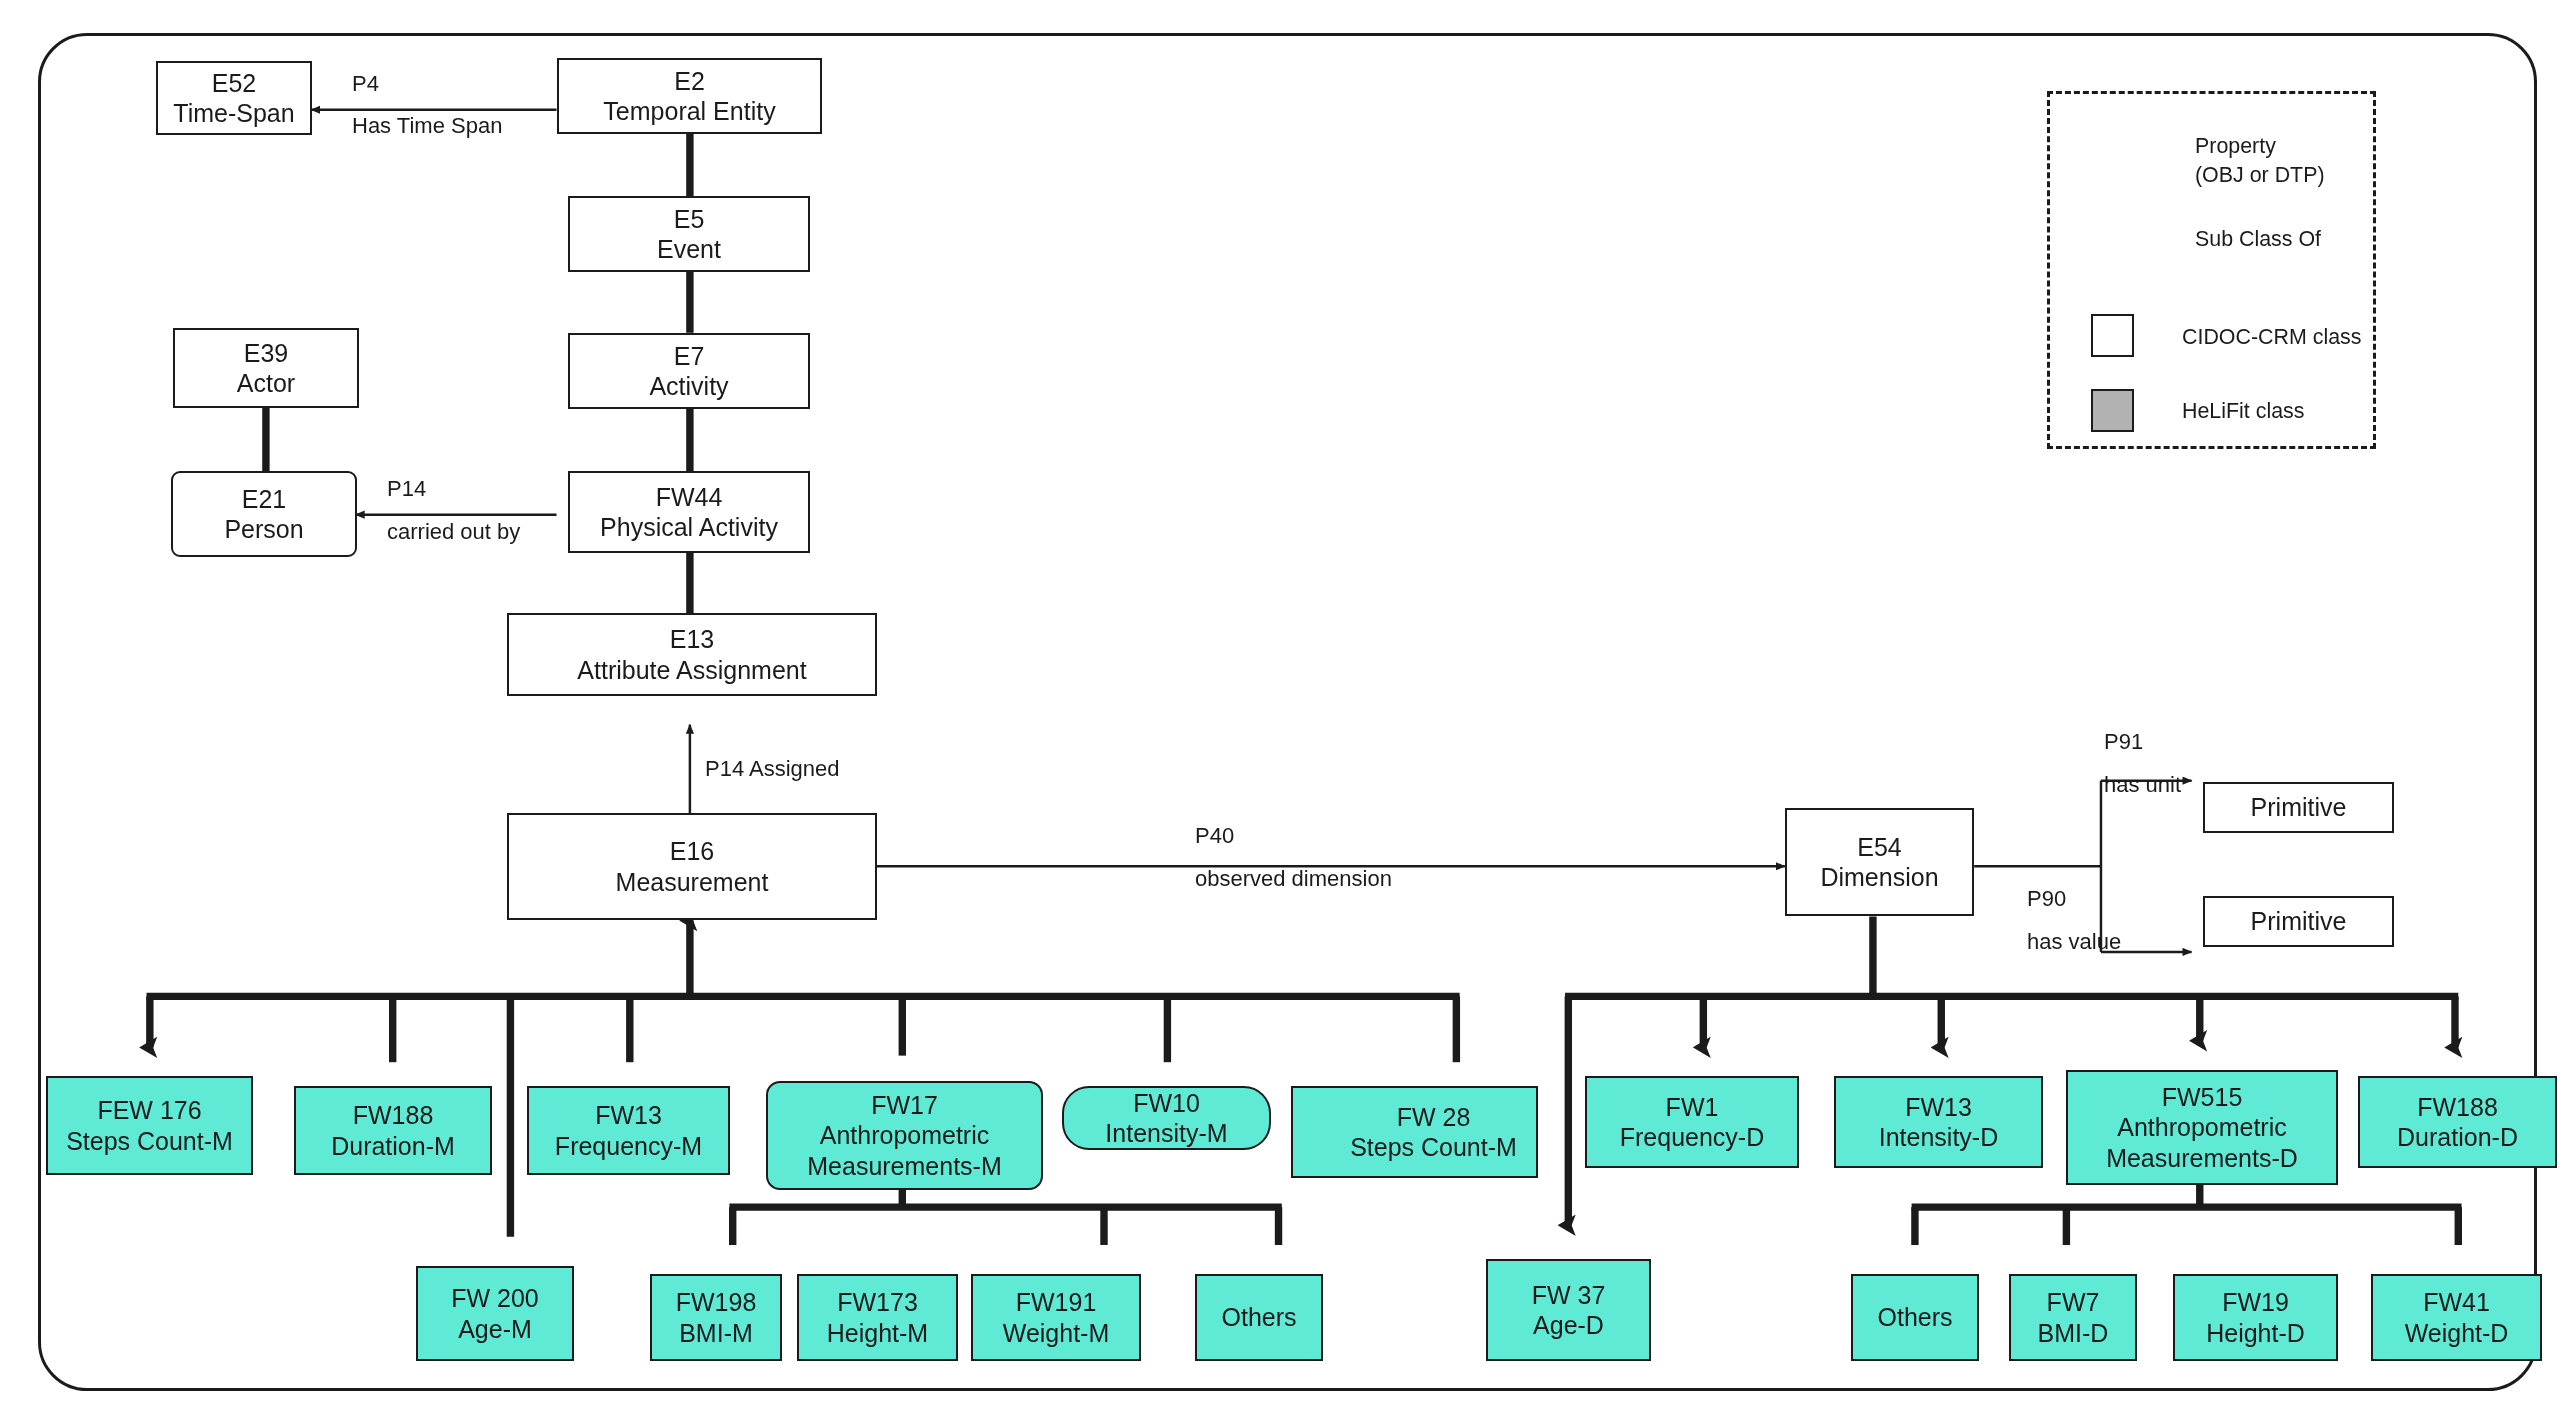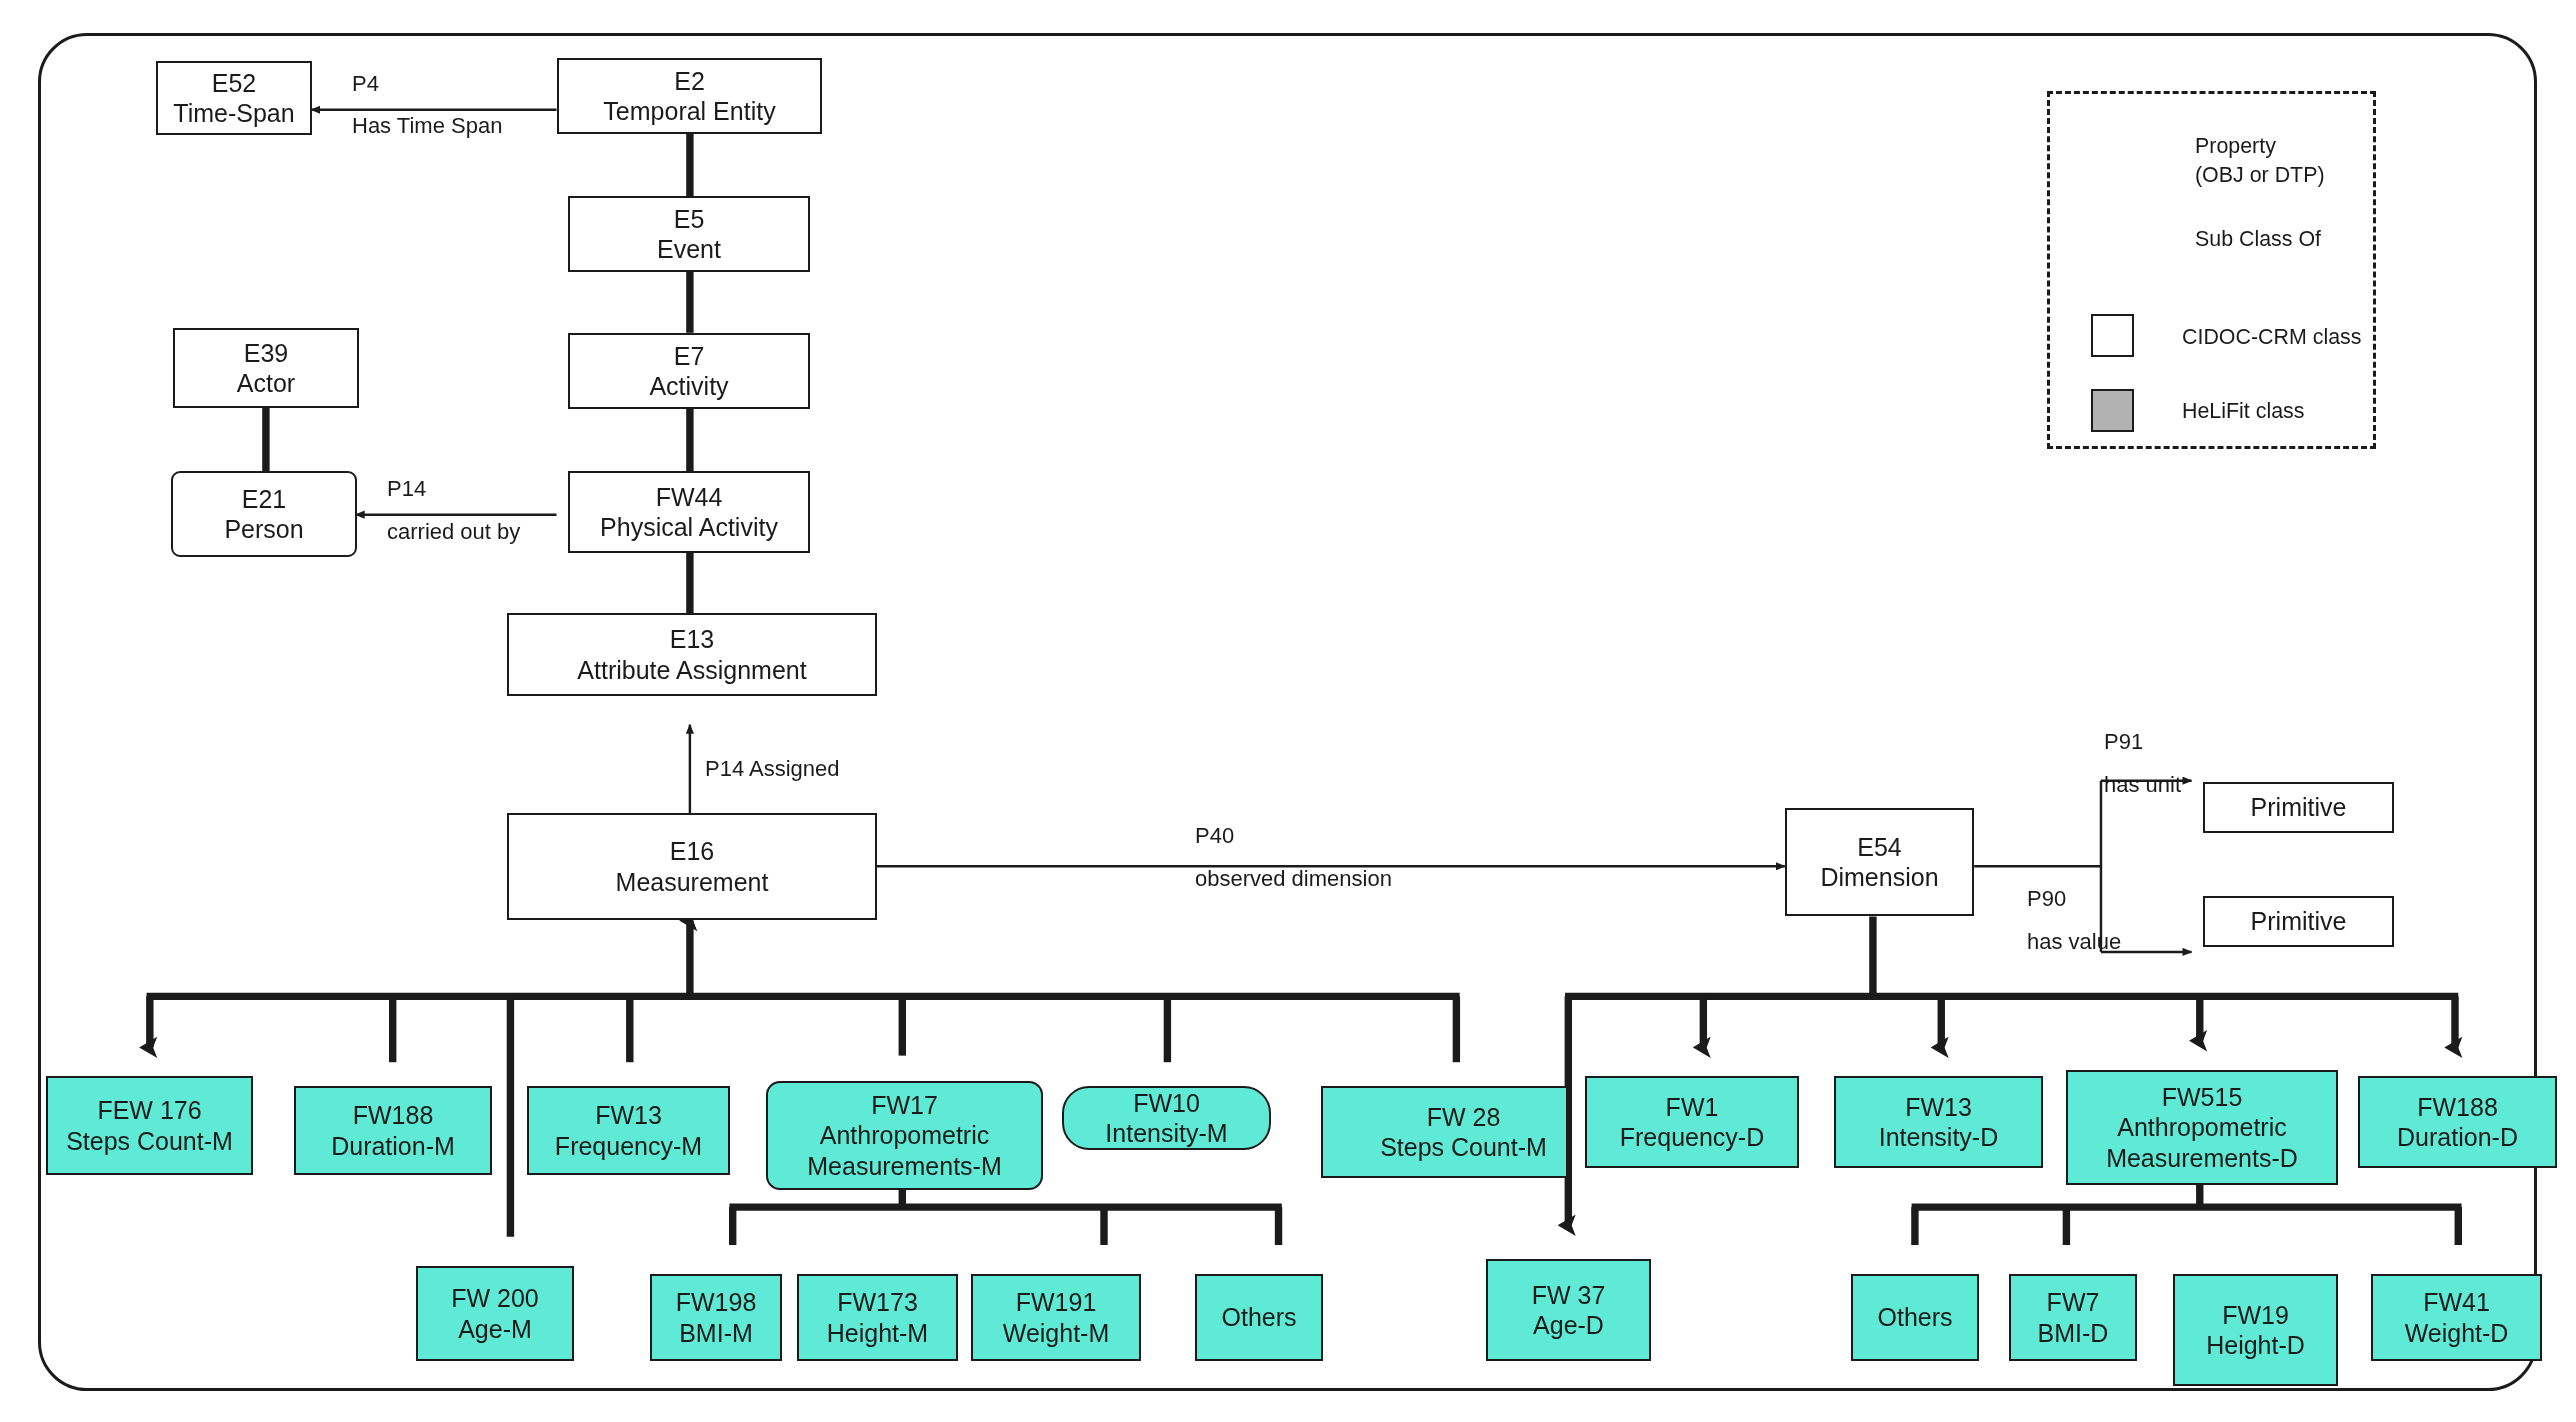--- a/index.html
+++ b/index.html
@@ -210,21 +210,21 @@
     <span class="l1">FW17</span>
     <span class="l2">Anthropometric</span>
     <span class="l3">Measurements-M</span>
   </div>
 
   <div class="node gray" style="left:1062px;top:1057px;width:209px;height:64px;border-radius:27px;">
     <span class="l1">FW10</span>
     <span class="l2">Intensity-M</span>
   </div>
 
-  <div class="node gray" style="left:1321px;top:1057px;width:247px;height:92px;padding-left:38px;">
+  <div class="node gray" style="left:1291px;top:1057px;width:247px;height:92px;padding-left:38px;">
     <span class="l1">FW 28</span>
     <span class="l2">Steps Count-M</span>
   </div>
 
   <div class="node gray" style="left:1585px;top:1047px;width:214px;height:92px;">
     <span class="l1">FW1</span>
     <span class="l2">Frequency-D</span>
   </div>
 
   <div class="node gray" style="left:1834px;top:1047px;width:209px;height:92px;">
@@ -274,21 +274,21 @@
 
   <div class="node gray" style="left:1851px;top:1245px;width:128px;height:87px;">
     <span class="l2">Others</span>
   </div>
 
   <div class="node gray" style="left:2009px;top:1245px;width:128px;height:87px;">
     <span class="l1">FW7</span>
     <span class="l2">BMI-D</span>
   </div>
 
-  <div class="node gray" style="left:2173px;top:1245px;width:165px;height:112px;">
+  <div class="node gray" style="left:2173px;top:1245px;width:165px;height:87px;">
     <span class="l1">FW19</span>
     <span class="l2">Height-D</span>
   </div>
 
   <div class="node gray" style="left:2371px;top:1245px;width:171px;height:87px;">
     <span class="l1">FW41</span>
     <span class="l2">Weight-D</span>
   </div>
 
   <div class="elabel" style="left:352px;top:71px;">P4</div>

